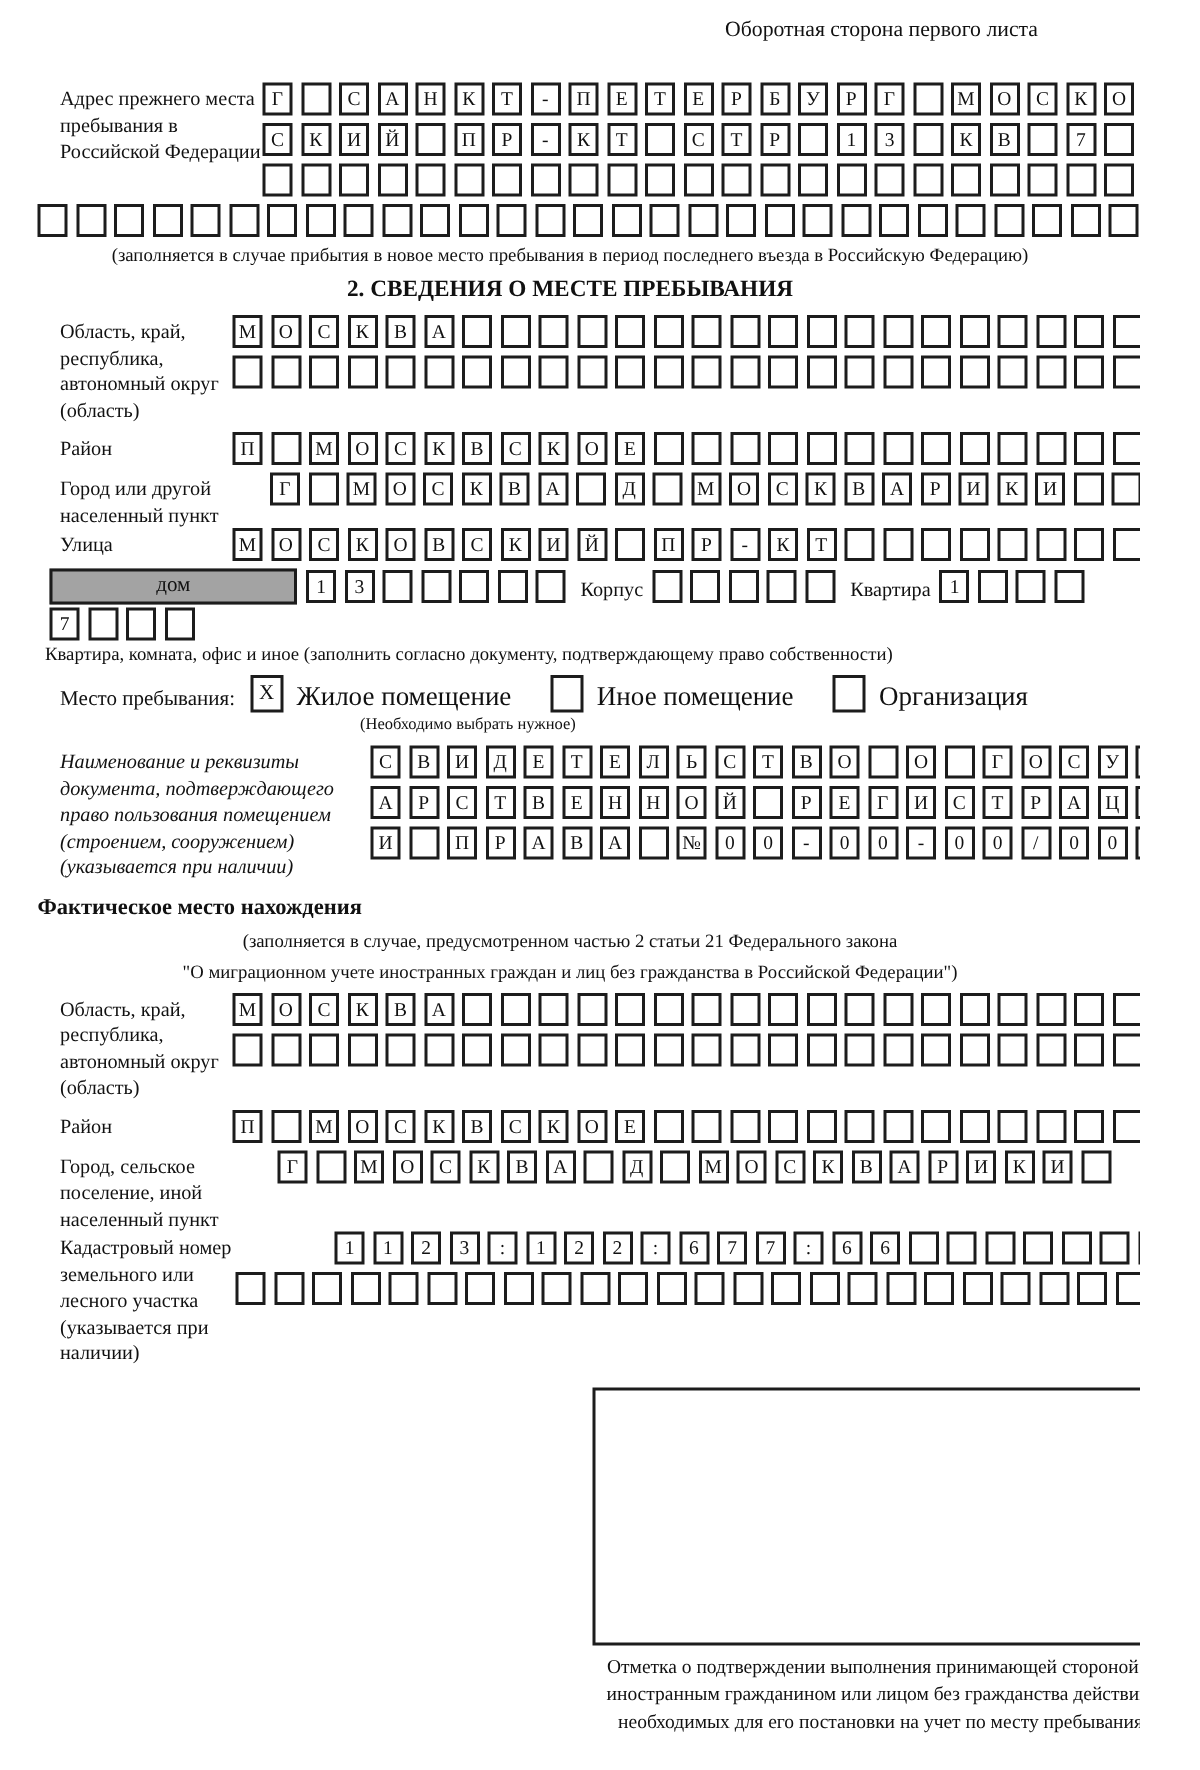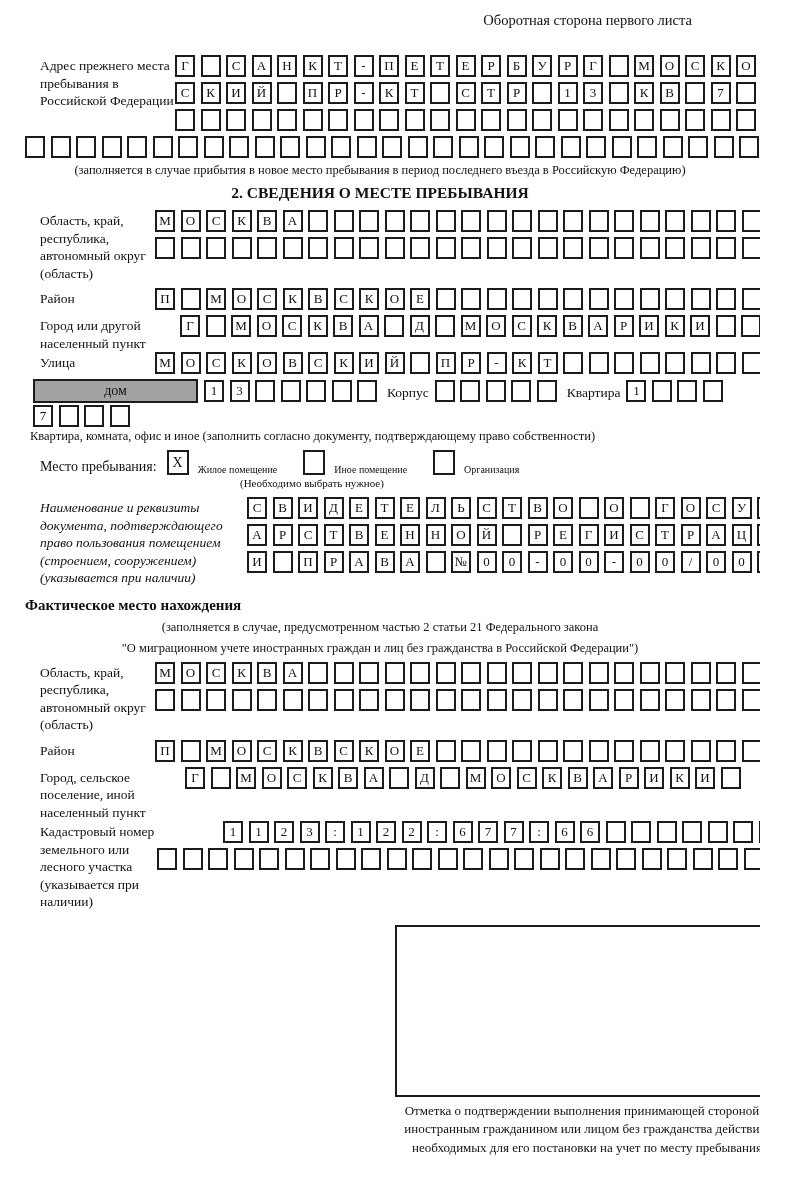--- a/index.html
+++ b/index.html
@@ -52,21 +52,21 @@
   .inline-label { font-size:13.5px; padding:3px 6px 0 10px; }
   .house-row .cells, .apt-row .cells { margin-bottom:0; }
   .apt-row { margin-left:8px; margin-bottom:2px; align-items:center; }
 
   .stay-row { align-items:flex-end; padding-left:15px; margin-top:4px; }
   .stay-label { font-size:14px; margin-right:10px; }
   .checkbox {
     width:22px; height:25px; border:2px solid #1c1c1c;
     font-size:14px; line-height:21px; text-align:center; flex:0 0 auto;
   }
-  .opt-label { font-size:10px; margin:0 26px 0 9px; }
+  .opt-label { font-size:18px; margin:0 26px 0 9px; }
   .stay-caption { margin:2px 0 8px 215px; font-size:11px; }
 
   .doc-row { margin-top:2px; }
 
   .stamp-box {
     width:368px; height:172px; border:2px solid #1c1c1c;
     margin:14px 0 5px 370px; background:#fff;
   }
   .stamp-caption {
     width:420px; margin-left:352px; text-align:center;

